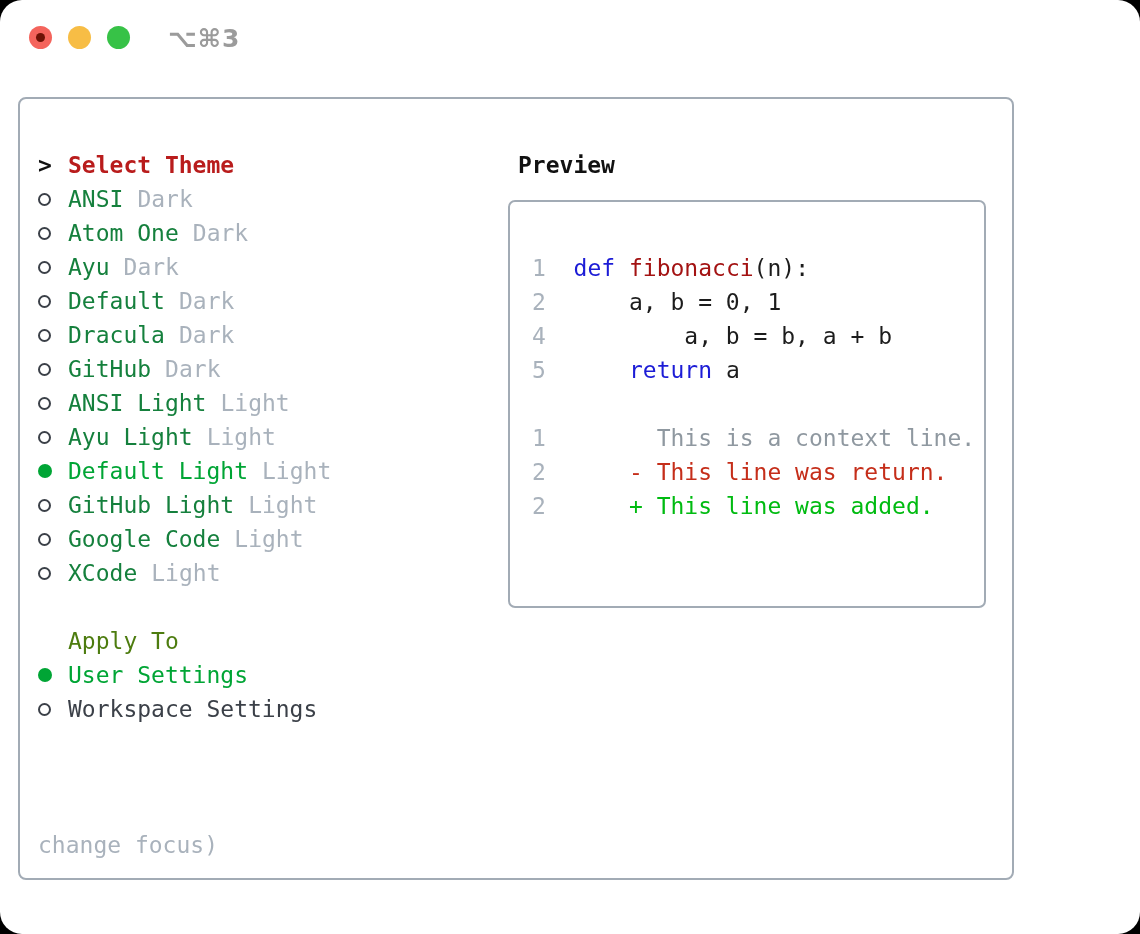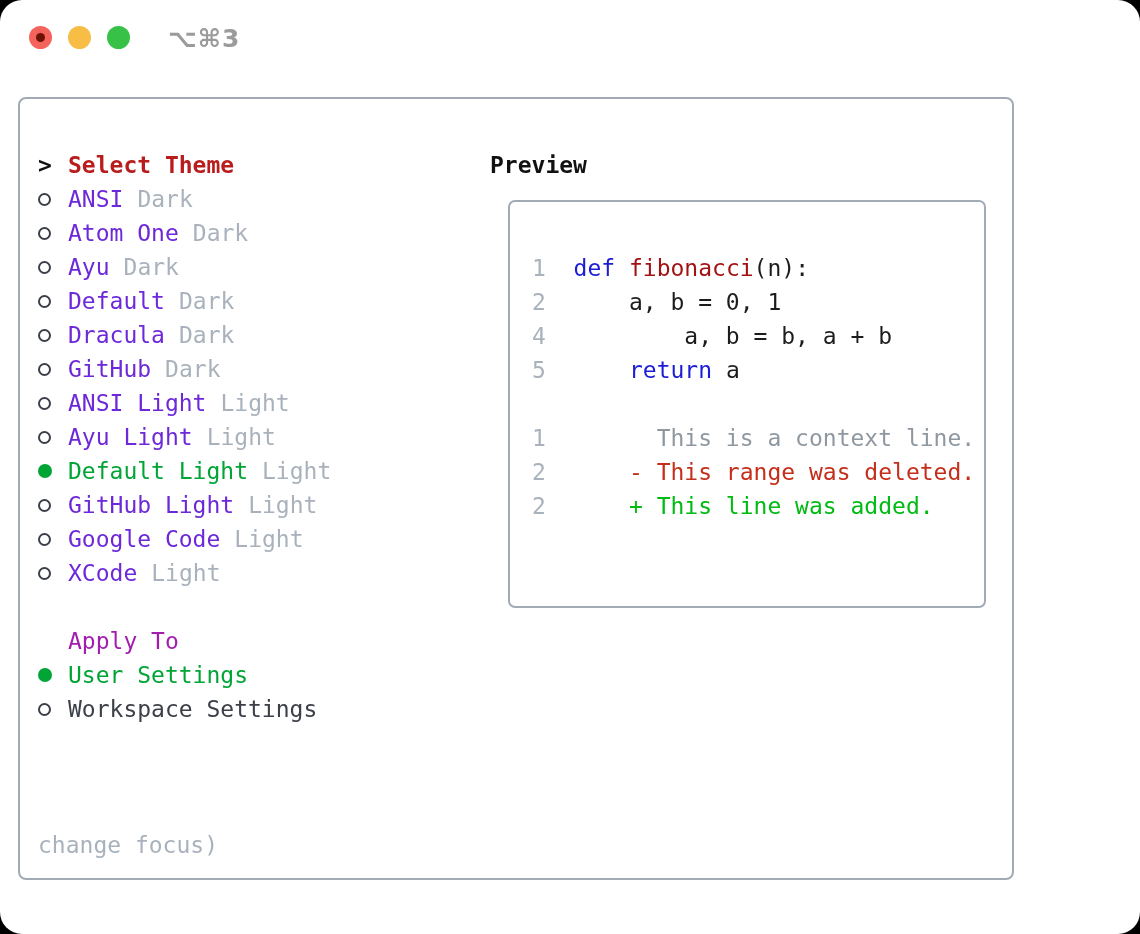--- a/index.html
+++ b/index.html
@@ -17,30 +17,30 @@
             font-size:25px;font-weight:600;color:#9b9b9b;letter-spacing:1px;}
   
   .main-box{position:absolute;left:18px;top:97px;width:996px;height:783px;border:2px solid #a2abb5;
             border-radius:8px;box-sizing:border-box;background:#fff;}
   .row{display:flex;align-items:center;height:34px;font-size:23px;white-space:pre;}
   .marker{width:30px;display:flex;align-items:center;flex:none;}
   .radio{width:13px;height:13px;border:2px solid #3b4048;border-radius:50%;box-sizing:border-box;}
   .row.selected .radio{width:14px;height:14px;border:none;background:#00a535;}
   .prompt{font-weight:bold;color:#111;font-size:23px;}
   .hdr{font-weight:bold;color:#b91c1c;}
-  .name{color:#6d28d9;}
+  .name{color:#15803d;}
   .row.selected .name, .row.selected .opt-label{color:#00a535;}
   .variant{color:#a9b2bc;margin-left:14px;}
   .opt-label{color:#3b4048;}
-  .apply-hdr{color:#a21caf;}
+  .apply-hdr{color:#4d7c0f;}
   .left-col{position:absolute;left:18px;top:49px;}
   .spacer{height:34px;}
   .help{position:absolute;left:18px;top:661px;color:#a9b2bc;font-size:23px;line-height:34px;white-space:pre;}
   
-  .preview-hdr{position:absolute;left:470px;top:49px;height:34px;display:flex;align-items:center;
+  .preview-hdr{position:absolute;left:498px;top:49px;height:34px;display:flex;align-items:center;
                font-size:23px;font-weight:bold;color:#111;white-space:pre;}
   .preview-box{position:absolute;left:488px;top:101px;width:478px;height:408px;border:2px solid #a2abb5;
                border-radius:7px;box-sizing:border-box;padding:49px 0 0 22px;overflow:hidden;}
   .pline{height:34px;line-height:34px;font-size:23px;white-space:pre;}
   .ln{color:#a9b2bc;}
   .fg{color:#1c1c1c;}
   .kw{color:#1c1cd6;}
   .fn{color:#a31212;}
   .ctx{color:#8f98a0;}
   .del{color:#c52e1a;}
@@ -153,18 +153,18 @@
 
     <div class="preview-hdr">Preview</div>
 
     <div class="preview-box">
       <div class="pline"><span class="ln">1</span><span class="fg">  </span><span class="kw">def</span><span class="fg"> </span><span class="fn">fibonacci</span><span class="fg">(n):</span></div>
       <div class="pline"><span class="ln">2</span><span class="fg">      a, b = 0, 1</span></div>
       <div class="pline"><span class="ln">4</span><span class="fg">          a, b = b, a + b</span></div>
       <div class="pline"><span class="ln">5</span><span class="fg">      </span><span class="kw">return</span><span class="fg"> a</span></div>
       <div class="pline"></div>
       <div class="pline"><span class="ln">1</span><span class="ctx">        This is a context line.</span></div>
-      <div class="pline"><span class="ln">2</span><span class="del">      - This range was deleted.</span></div>
+      <div class="pline"><span class="ln">2</span><span class="del">      - This line was return.</span></div>
       <div class="pline"><span class="ln">2</span><span class="add">      + This line was added.</span></div>
     </div>
 
   </div>
 </div>
 
 </body></html>

